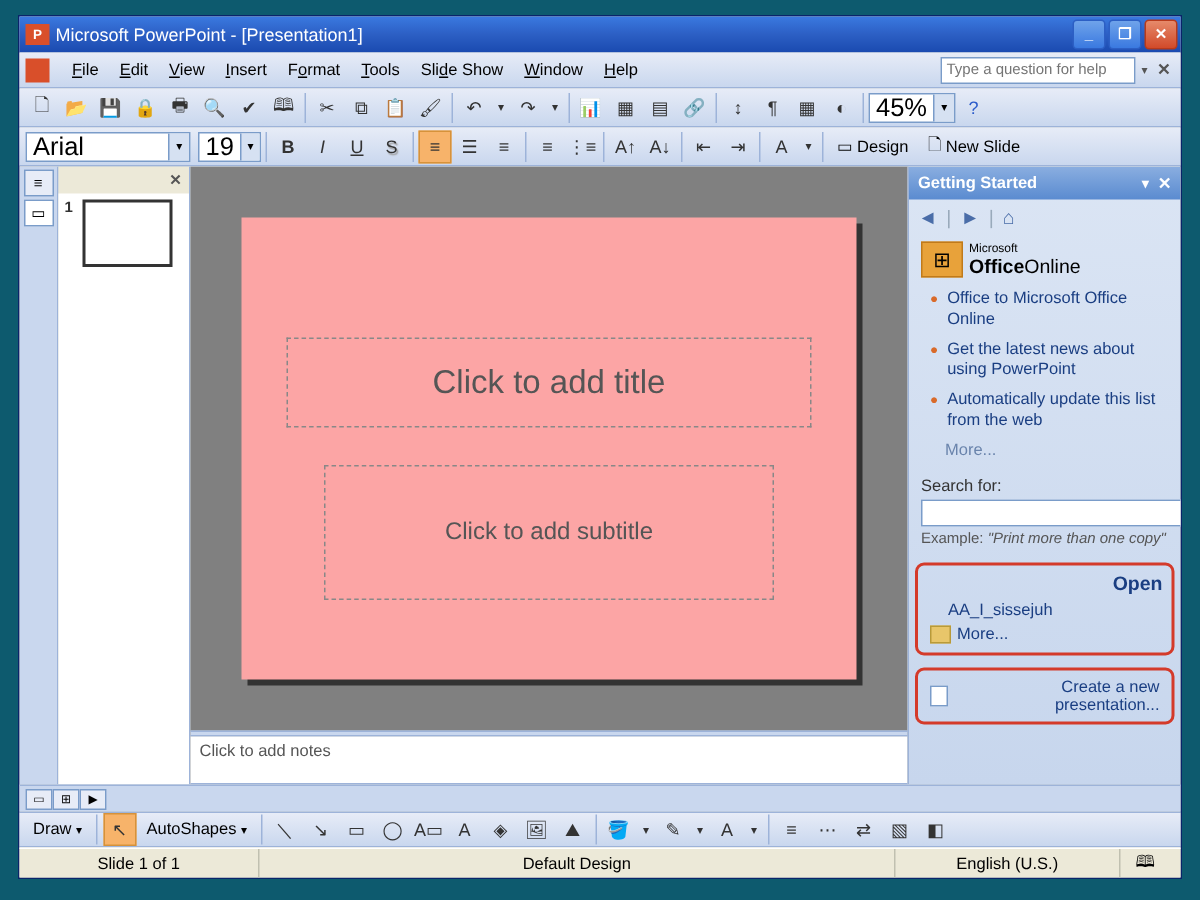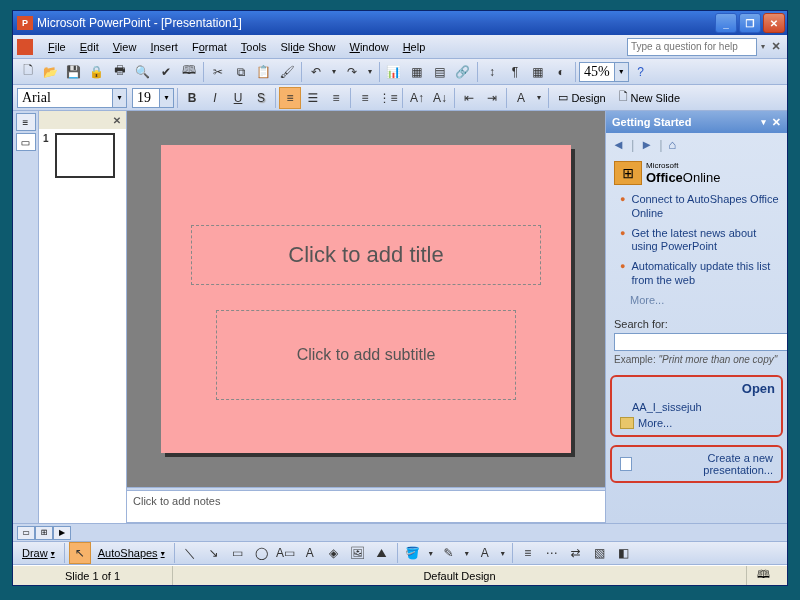--- a/index.html
+++ b/index.html
@@ -17,21 +17,21 @@
 .menu-item { padding: 3px 7px; cursor: default; }
 .menu-item u { text-decoration: underline; }
 .help-box { margin-left: auto; display:flex; align-items:center; gap:4px;padding-left:12px; }
 .help-input { width: 130px; height: 18px; border: 1px solid #7a9cc9; background:white; font-size:10px; padding:0 3px; color:#888; }
 .menu-close { width:14px; height:14px; display:flex; align-items:center; justify-content:center; color:#555; font-weight:bold; }
 
 .toolbar { height: 26px; background: linear-gradient(to bottom, #e7ecf7, #c9d7ee); display: flex; align-items: center; padding: 0 4px; border-bottom: 1px solid #9db3d9; gap:1px; }
 .tb-btn { width: 22px; height: 22px; display:flex; align-items:center; justify-content:center; font-size:12px; color:#333; border:1px solid transparent; }
 .tb-sep { width:1px; height:20px; background:#9db3d9; margin:0 2px; }
 .tb-dd { display:flex; align-items:center; height:20px; border:1px solid #7a9cc9; background:white; }
-.tb-dd-text { padding:0 4px; font-size:14px;font-family:Liberation Serif, serif; }
+.tb-dd-text { padding:0 4px; font-size:17px; }
 .tb-dd-arrow { width:14px; background:#d6e1f2; text-align:center; font-size:8px; border-left:1px solid #7a9cc9; height:100%; display:flex; align-items:center; justify-content:center; }
 .tb-text-btn { height:22px; padding:0 6px; display:flex; align-items:center; gap:3px; font-size:11px; }
 
 .format-bar { height: 26px; background: linear-gradient(to bottom, #e7ecf7, #c9d7ee); display: flex; align-items: center; padding: 0 4px; border-bottom: 1px solid #9db3d9; gap:1px; }
 .fmt-b { font-weight:bold; }
 .fmt-i { font-style:italic; }
 .fmt-u { text-decoration:underline; }
 .fmt-s { text-shadow: 1px 1px 1px #999; }
 
 .work-area { flex:1; display:flex; overflow:hidden; }
@@ -79,21 +79,21 @@
 .tp-block { margin:4px 4px; border:2px solid #d43a2a; border-radius:6px; padding:4px 6px;text-align:right; }
 .tp-block-title { color:#1a3e82; font-weight:bold; font-size:13px; margin-bottom:3px; }
 .tp-link { color:#1a3e82; cursor:pointer; padding:2px 2px; display:flex; align-items:center; gap:4px; }
 .tp-link .ficon { width:14px; height:12px; background:#e8c66a; border:1px solid #b89a3a; }
 .tp-link .nicon { width:12px; height:14px; background:white; border:1px solid #7a9cc9; }
 
 .view-buttons { height:18px; background:#c9d7ee; border-top:1px solid #9db3d9; display:flex; align-items:center; padding:0 4px; gap:0; }
 .vbtn { width:18px; height:14px; border:1px solid #7a9cc9; background:#e7ecf7; display:flex; align-items:center; justify-content:center; font-size:8px; }
 
 .draw-bar { height:24px; background:linear-gradient(to bottom, #e7ecf7, #c9d7ee); display:flex; align-items:center; padding:0 4px; gap:2px; border-top:1px solid #9db3d9; border-bottom:1px solid #9db3d9; }
-.draw-dd { height:20px; padding:0 5px; display:flex; align-items:center; gap:3px; font-size:11px;text-decoration:underline; }
+.draw-dd { height:20px; padding:0 5px; display:flex; align-items:center; gap:3px; font-size:11px; }
 
 .status-bar { height:20px; background:#ece9d8; display:flex; align-items:center; font-size:11px; border-top:1px solid #fff; }
 .status-cell { padding:0 10px; border-right:1px solid #c0c0b0; height:100%; display:flex; align-items:center; }
 .status-cell.wide { flex:1; justify-content:center; }
 </style>
 </head>
 <body>
 
 <div class="app-window">
 
@@ -256,21 +256,21 @@
         <div class="office-logo">
           <div class="office-logo-icon">⊞</div>
           <div class="office-logo-text">
             <div style="font-size:8px">Microsoft</div>
             <span class="b">Office</span><span>Online</span>
           </div>
         </div>
         <ul class="tp-list">
           <li>
               <span class="bullet">●</span>
-              <span>Connect to AutoShapes Office Online</span>
+              <span>Office to Microsoft Office Online</span>
             </li>
           <li>
               <span class="bullet">●</span>
               <span>Get the latest news about using PowerPoint</span>
             </li>
           <li>
               <span class="bullet">●</span>
               <span>Automatically update this list from the web</span>
             </li>
         </ul>
@@ -344,16 +344,17 @@
     <div class="tb-btn">≡</div>
     <div class="tb-btn">⋯</div>
     <div class="tb-btn">⇄</div>
     <div class="tb-btn">▧</div>
     <div class="tb-btn">◧</div>
   </div>
 
   <div class="status-bar">
     <div class="status-cell" style="width:160px;justify-content:center">Slide 1 of 1</div>
     <div class="status-cell wide">Default Design</div>
+    <div class="status-cell" style="width:150px;justify-content:center">English (U.S.)</div>
     <div class="status-cell" style="width:40px;border-right:none">🕮</div>
   </div>
 
 </div>
 
 </body></html>

